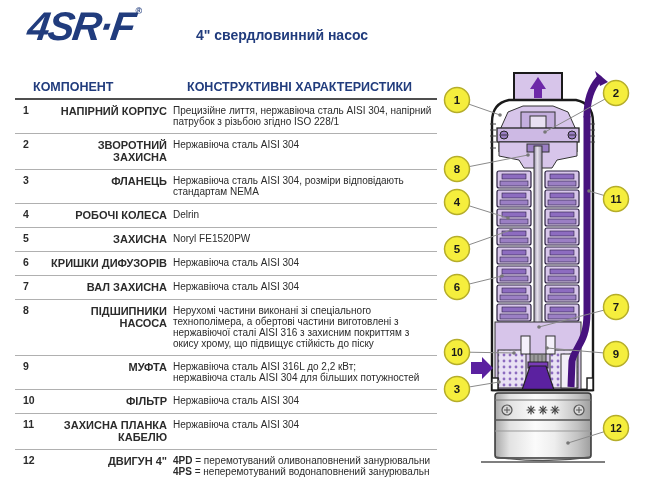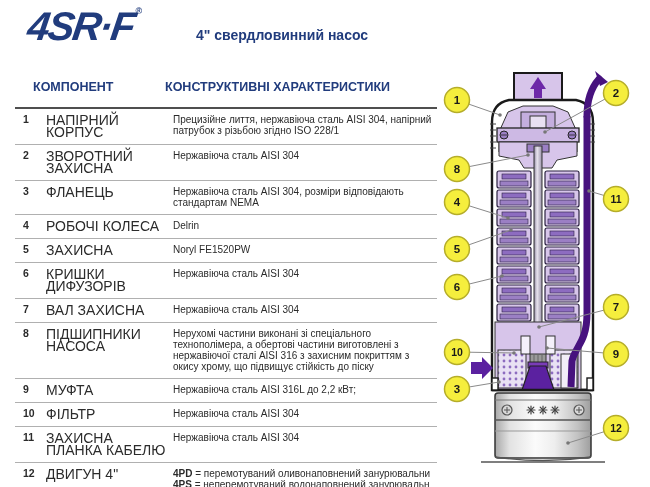--- a/index.html
+++ b/index.html
@@ -17,27 +17,27 @@
   .logo-text{font-style:italic;font-weight:bold;font-size:40px;letter-spacing:-2px;
     color:var(--navy);transform:skewX(-8deg);display:inline-block;line-height:48px;}
   .logo-reg{font-size:9px;font-weight:bold;color:var(--navy);vertical-align:top;
     position:relative;top:4px;left:2px;font-style:normal;}
   .subtitle{position:absolute;left:196px;top:27px;font-size:14px;font-weight:bold;
     color:var(--navy);}
 
   
   .comp-table{position:absolute;left:15px;top:80px;width:422px;color:var(--text);}
   .thead{display:grid;grid-template-columns:150px 1fr;align-items:end;
-    border-bottom:2px solid var(--rule);padding-bottom:13px;}
+    border-bottom:2px solid var(--rule);padding-bottom:4px;gap:22px;}
   .thead .h1{padding-left:18px;font-size:12.5px;font-weight:bold;color:var(--navy);}
   .thead .h2{font-size:12.5px;font-weight:bold;color:var(--navy);}
   .trow{display:grid;grid-template-columns:23px 127px 1fr;padding:5px 0 6px 8px;}
   .trow + .trow{border-top:1px solid var(--sep);}
   .cell-num{font-size:10.5px;font-weight:bold;line-height:11px;}
-  .cell-comp{font-size:14px;font-weight:normal;line-height:12px;padding-right:6px;}
+  .cell-comp{font-size:11px;font-weight:bold;line-height:12px;padding-right:6px;text-align:right;}
   .cell-desc{font-size:10px;line-height:11px;}
   .cell-desc .desc-line{white-space:pre-wrap;}
   .cell-desc.clip{width:330px;overflow:hidden;}
   .cell-desc.clip .desc-line{white-space:nowrap;}
   .cell-desc b{font-weight:bold;}
 
   
   .diagram{position:absolute;left:435px;top:58px;width:215px;height:429px;}
   svg text{font-family:"Liberation Sans",sans-serif;}
   .f-lav{fill:var(--lav);} .f-lav2{fill:var(--lav2);} .f-lavdark{fill:var(--lavdark);}
@@ -113,20 +113,21 @@
           <div class="cell-comp">ПІДШИПНИКИ НАСОСА</div>
           <div class="cell-desc">
             <div class="desc-line">Нерухомі частини виконані зі спеціального технополімера, а обертові частини виготовлені з нержавіючої сталі AISI 316 з захисним покриттям з окису хрому, що підвищує стійкість до піску</div>
           </div>
         </div>
         <div class="trow">
           <div class="cell-num">9</div>
           <div class="cell-comp">МУФТА</div>
           <div class="cell-desc">
             <div class="desc-line">Нержавіюча сталь AISI 316L до 2,2 кВт;</div>
+            <div class="desc-line">нержавіюча сталь AISI 304 для більших потужностей</div>
           </div>
         </div>
         <div class="trow">
           <div class="cell-num">10</div>
           <div class="cell-comp">ФІЛЬТР</div>
           <div class="cell-desc">
             <div class="desc-line">Нержавіюча сталь AISI 304</div>
           </div>
         </div>
         <div class="trow">

